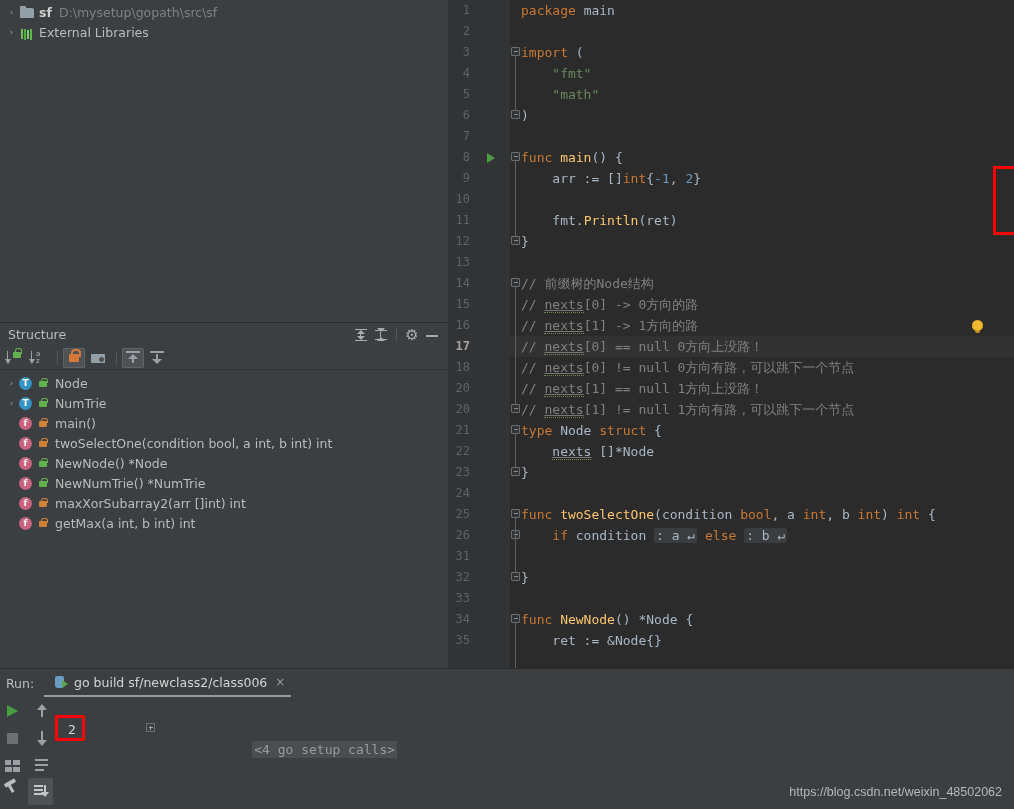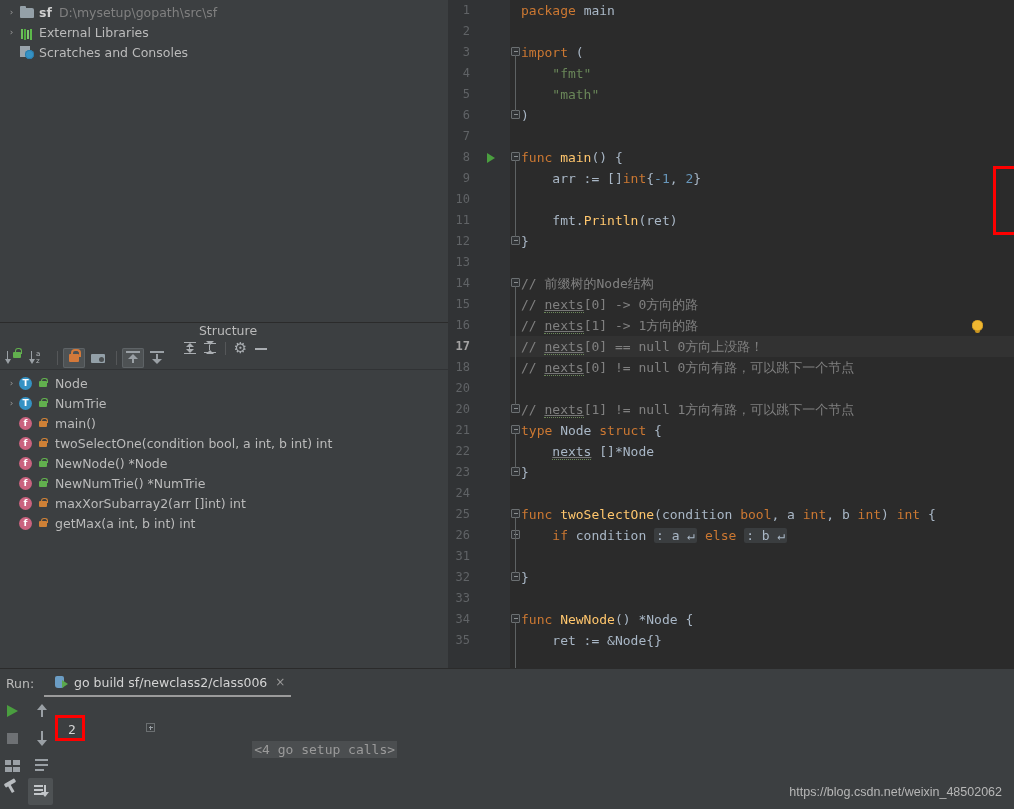--- a/index.html
+++ b/index.html
@@ -69,21 +69,20 @@
   #structure-panel {
     position: absolute; left: 0; top: 322px;
     width: 448px; height: 346px;
     background: #3c3f41;
     border-top: 1px solid #2b2b2b;
   }
   #structure-header {
     height: 23px; display: flex; align-items: center;
     padding-left: 8px;
     background: #3c3f41;
-    flex-direction: column;
   }
   #structure-title { font-size: 12.5px; color: #bbbbbb; flex: 1; }
   .hdr-btns { display: flex; align-items: center; gap: 0; padding-right: 6px; }
   .hbtn {
     width: 20px; height: 20px; position: relative;
     display: inline-block;
   }
   .hsep { width:1px; height:13px; background:#555759; margin:0 5px; }
 
   
@@ -408,25 +407,20 @@
       </div>
       <div class="tree-row">
         <span class="tw">›</span>
         <span class="tree-icon ic-lib">
             <i></i>
             <i></i>
             <i></i>
             <i></i>
           </span>
         <span class="tree-label">External Libraries</span>
-      </div>
-      <div class="tree-row">
-        <span class="tw"></span>
-        <span class="tree-icon ic-scratch"></span>
-        <span class="tree-label">Scratches and Consoles</span>
       </div>
     </div>
 
     <div id="structure-panel">
       <div id="structure-header">
         <span id="structure-title">Structure</span>
         <span class="hdr-btns">
           <span class="hbtn ic-expand">
               <i></i>
             </span>
@@ -621,20 +615,21 @@
       <div class="cline" style="top:105px"><span class="plain">)</span></div>
       <div class="cline" style="top:147px"><span class="kw">func</span> <span class="fn">main</span><span class="plain">() {</span></div>
       <div class="cline" style="top:168px"><span class="plain">    arr := []</span><span class="kw">int</span><span class="plain">{</span><span class="num">-1</span><span class="plain">, </span><span class="num">2</span><span class="plain">}</span></div>
       <div class="cline" style="top:210px"><span class="plain">    fmt.</span><span class="fn">Println</span><span class="plain">(ret)</span></div>
       <div class="cline" style="top:231px"><span class="plain">}</span></div>
       <div class="cline" style="top:273px"><span class="cmt">// 前缀树的Node结构</span></div>
       <div class="cline" style="top:294px"><span class="cmt">// <span class="wavy underl">nexts</span>[0] -&gt; 0方向的路</span></div>
       <div class="cline" style="top:315px"><span class="cmt">// <span class="wavy underl">nexts</span>[1] -&gt; 1方向的路</span></div>
       <div class="cline" style="top:336px"><span class="cmt">// <span class="wavy underl">nexts</span>[0] == null 0方向上没路！</span></div>
       <div class="cline" style="top:357px"><span class="cmt">// <span class="wavy underl">nexts</span>[0] != null 0方向有路，可以跳下一个节点</span></div>
+      <div class="cline" style="top:378px"><span class="cmt">// <span class="wavy underl">nexts</span>[1] == null 1方向上没路！</span></div>
       <div class="cline" style="top:399px"><span class="cmt">// <span class="wavy underl">nexts</span>[1] != null 1方向有路，可以跳下一个节点</span></div>
       <div class="cline" style="top:420px"><span class="kw">type</span> <span class="typ">Node</span> <span class="kw">struct</span> <span class="plain">{</span></div>
       <div class="cline" style="top:441px"><span class="plain">    <span class="wavy underl">nexts</span> []*</span><span class="typ">Node</span></div>
       <div class="cline" style="top:462px"><span class="plain">}</span></div>
       <div class="cline" style="top:504px"><span class="kw">func</span> <span class="fn">twoSelectOne</span><span class="plain">(condition </span><span class="kw">bool</span><span class="plain">, a </span><span class="kw">int</span><span class="plain">, b </span><span class="kw">int</span><span class="plain">) </span><span class="kw">int</span><span class="plain"> {</span></div>
       <div class="cline" style="top:525px"><span class="plain">    </span><span class="kw">if</span><span class="plain"> condition </span><span class="fold-chunk">: a ↵</span><span class="plain"> </span><span class="kw">else</span><span class="plain"> </span><span class="fold-chunk">: b ↵</span></div>
       <div class="cline" style="top:567px"><span class="plain">}</span></div>
       <div class="cline" style="top:609px"><span class="kw">func</span> <span class="fn">NewNode</span><span class="plain">() *</span><span class="typ">Node</span><span class="plain"> {</span></div>
       <div class="cline" style="top:630px"><span class="plain">    ret := &amp;</span><span class="typ">Node</span><span class="plain">{}</span></div>
     </div>

